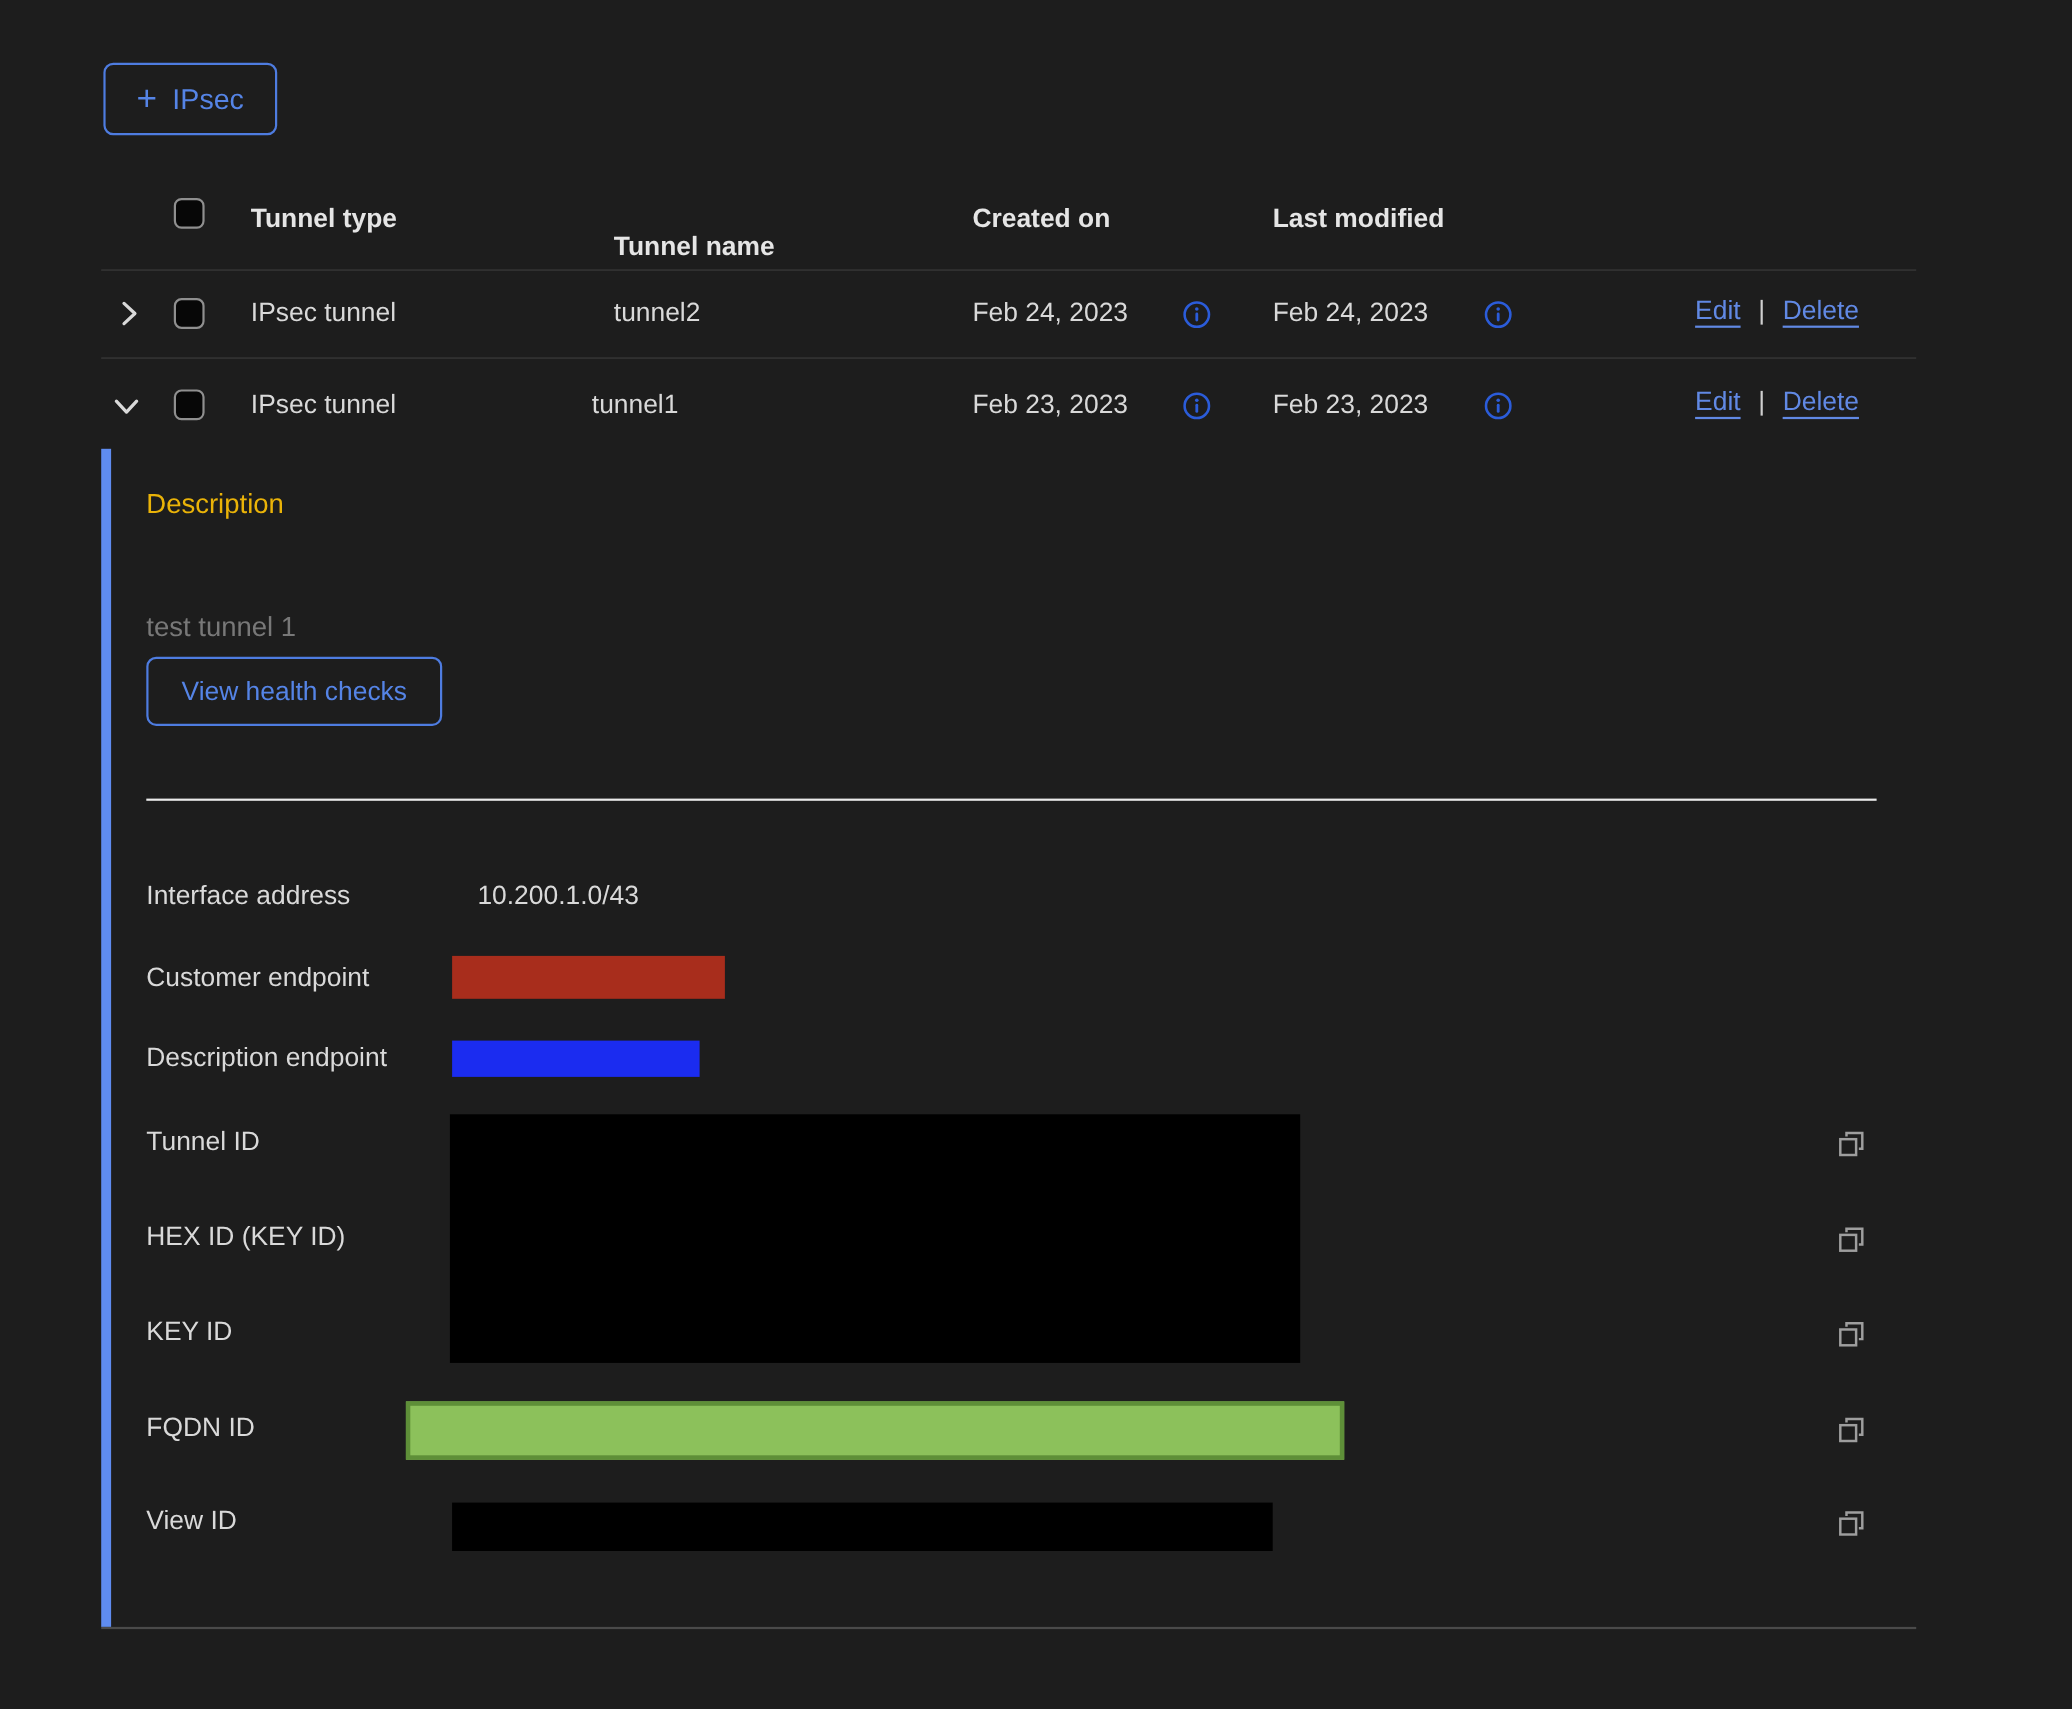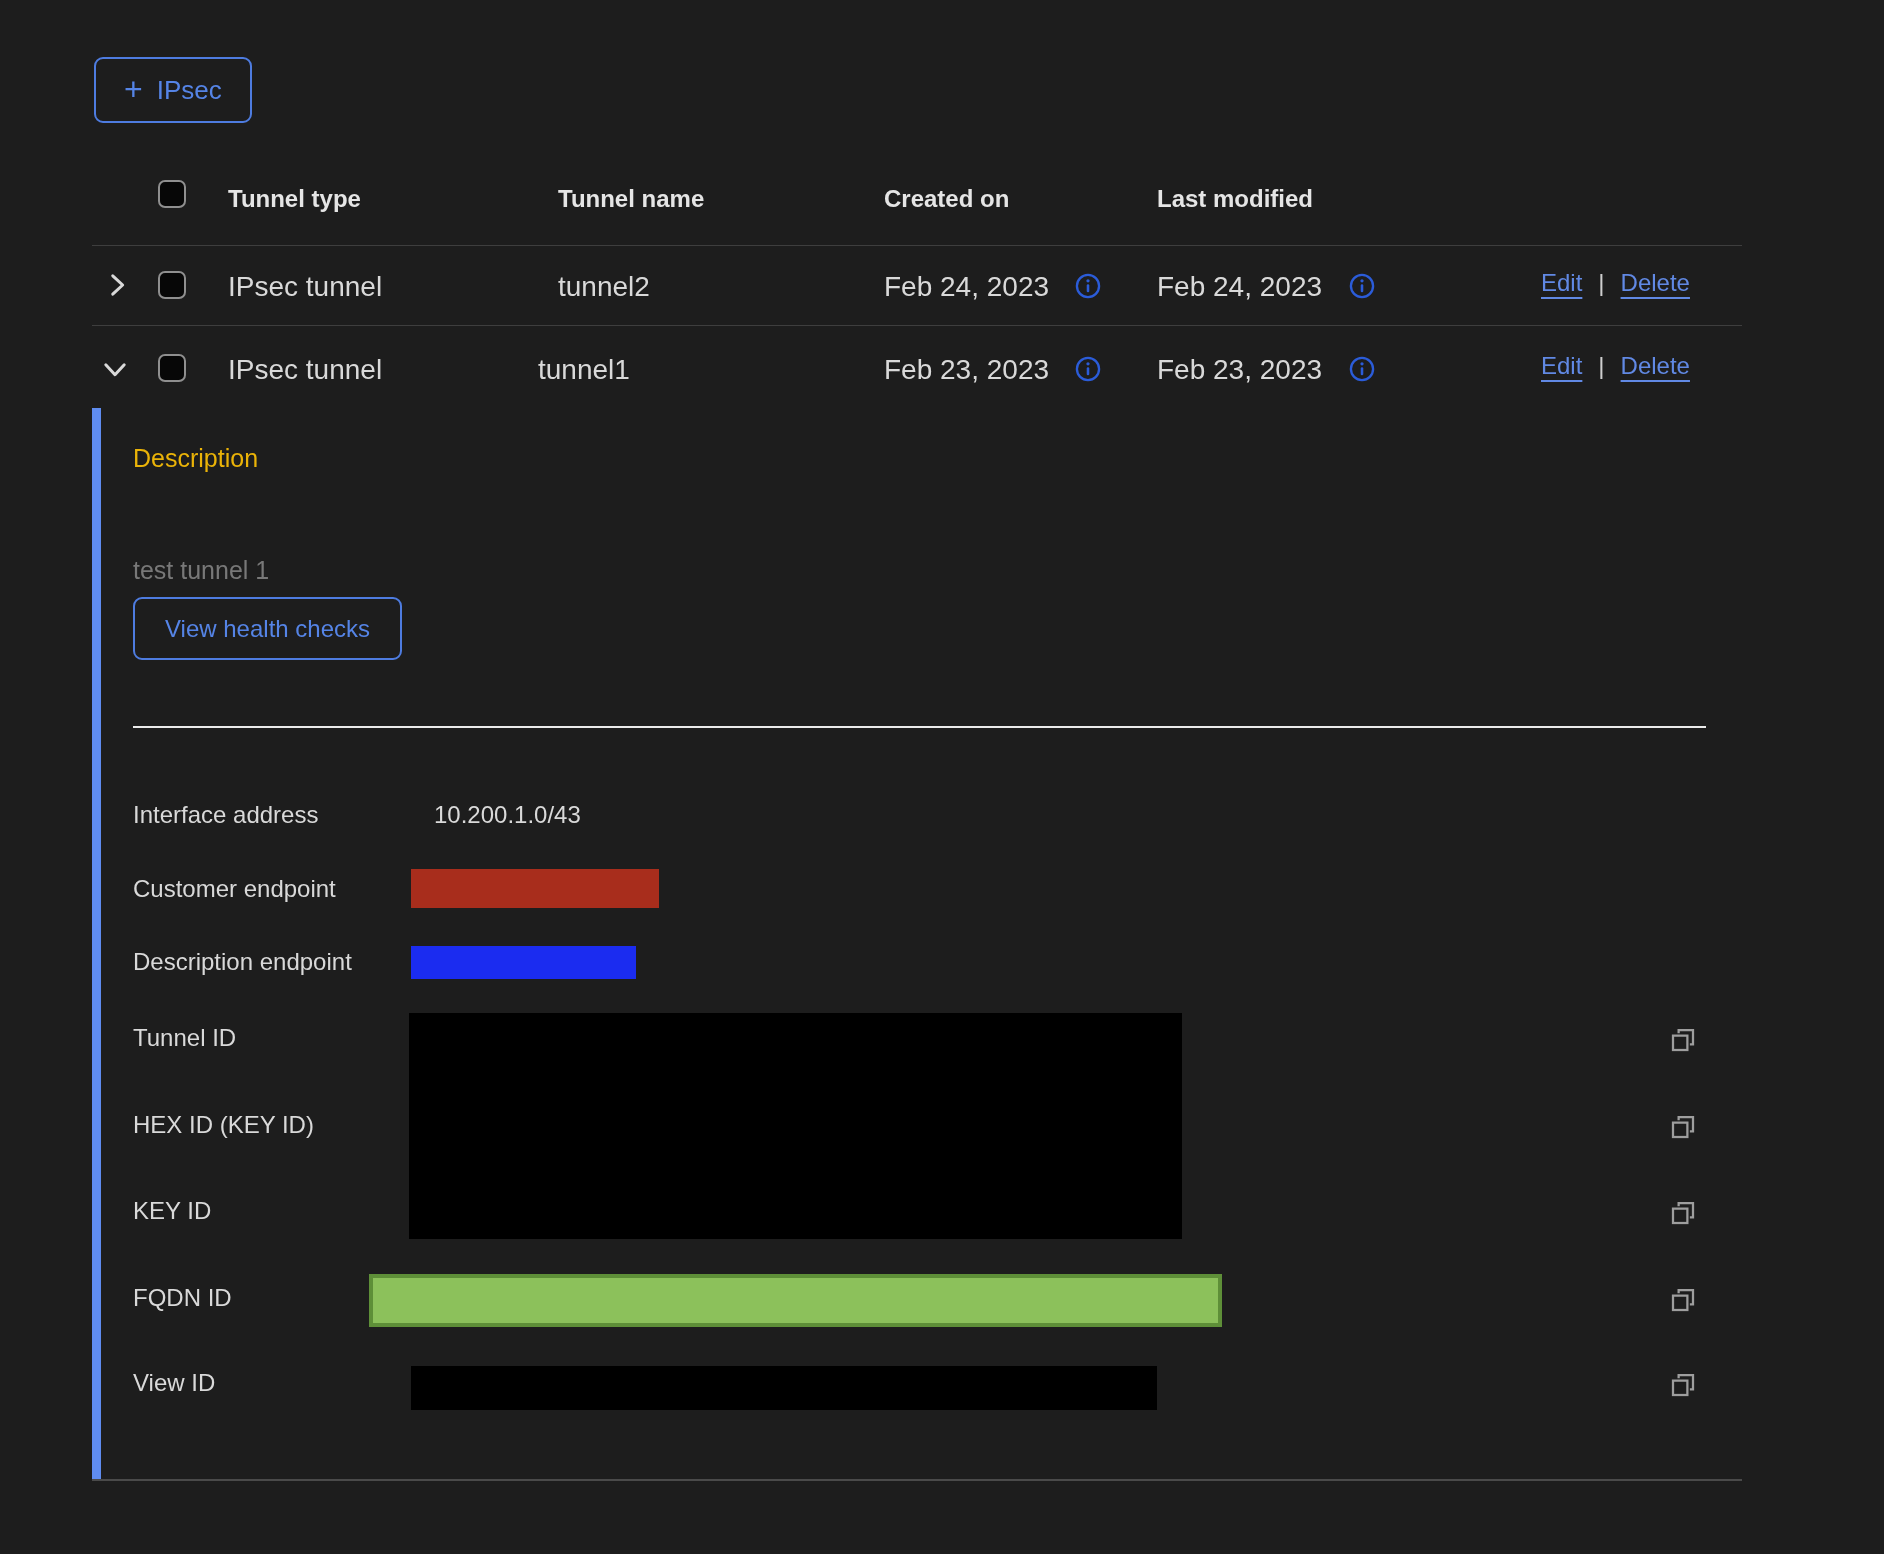--- a/index.html
+++ b/index.html
@@ -15,21 +15,21 @@
     position:absolute; display:flex; align-items:center; justify-content:center;
     gap:14px; background:transparent; border:2px solid #4e7ce0; border-radius:9px;
     color:#5584e6; font-family:"Liberation Sans", sans-serif; cursor:pointer;
   }
   .create-btn { left:94px; top:57px; height:66px; padding:0 28px; font-size:26px; }
   .create-btn .plus { font-size:32px; font-weight:300; line-height:1; margin-top:-3px; }
   .health-btn { left:133px; top:597px; height:63px; padding:0 30px; font-size:24px; }
 
   
   .th { position:absolute; top:185px; font-size:24px; font-weight:700; color:#e5e5e5; white-space:nowrap; }
-  .td { position:absolute; font-size:28px; color:#d9d9d9; white-space:nowrap; }
+  .td { position:absolute; font-size:24px; color:#d9d9d9; white-space:nowrap; }
   .divider { position:absolute; height:1px; background:#3e3e3e; }
   .checkbox {
     position:absolute; width:28px; height:28px; box-sizing:border-box;
     border:2px solid #8f8f8f; border-radius:7px; background:#070707; cursor:pointer;
   }
   .chev { position:absolute; width:34px; height:34px; cursor:pointer; }
   .info { position:absolute; width:28px; height:28px; cursor:pointer; }
   .actions { position:absolute; display:flex; gap:16px; font-size:24px; align-items:center; }
   .link { color:#6189e4; text-decoration:underline; text-underline-offset:6px; cursor:pointer; }
   .pipe { color:#cfcfcf; text-decoration:none; }
@@ -60,21 +60,21 @@
 
 <div class="page">
 
   <button class="create-btn outline-btn">
     <span class="plus">+</span>
     <span>IPsec</span>
   </button>
 
   <div class="checkbox" style="left:158px; top:180px;"></div>
   <div class="th" style="left:228px;">Tunnel type</div>
-  <div class="th" style="left:558px;">Tunnel name</div>
+  <div class="th" style="left:558px;margin-top:26px;">Tunnel name</div>
   <div class="th" style="left:884px;">Created on</div>
   <div class="th" style="left:1157px;">Last modified</div>
   <div class="divider" style="left:92px; top:245px; width:1650px;"></div>
 
   <div>
     <svg class="chev" style="left:100px; top:268px;" viewBox="0 0 24 24">
       <path d="M9 5.5 L16 12 L9 18.5" fill="none" stroke="#d9d9d9" stroke-width="2.1" stroke-linecap="round" stroke-linejoin="round"></path>
     </svg>
     <div class="checkbox" style="left:158px; top:271px;"></div>
     <div class="td" style="left:228px; top:271px;">IPsec tunnel</div>

